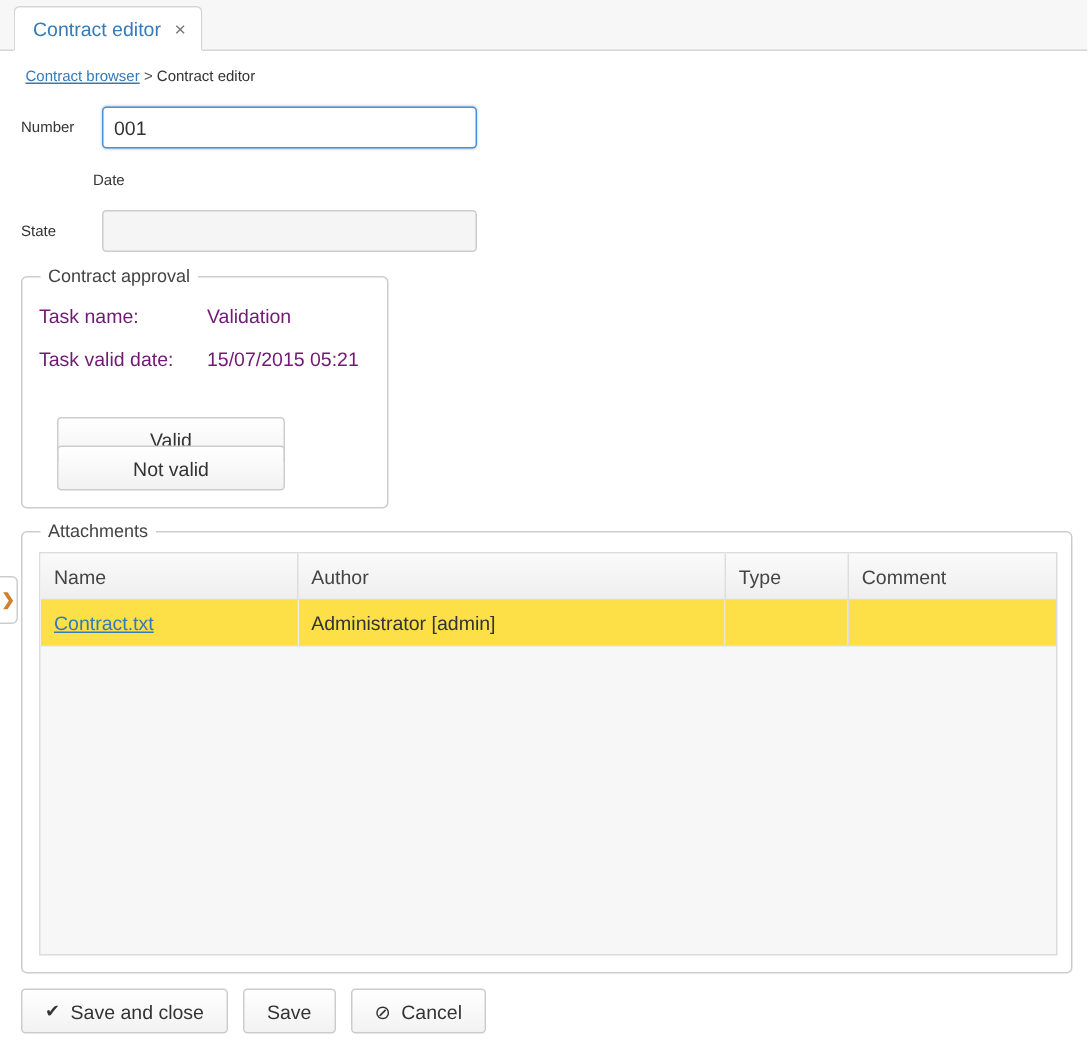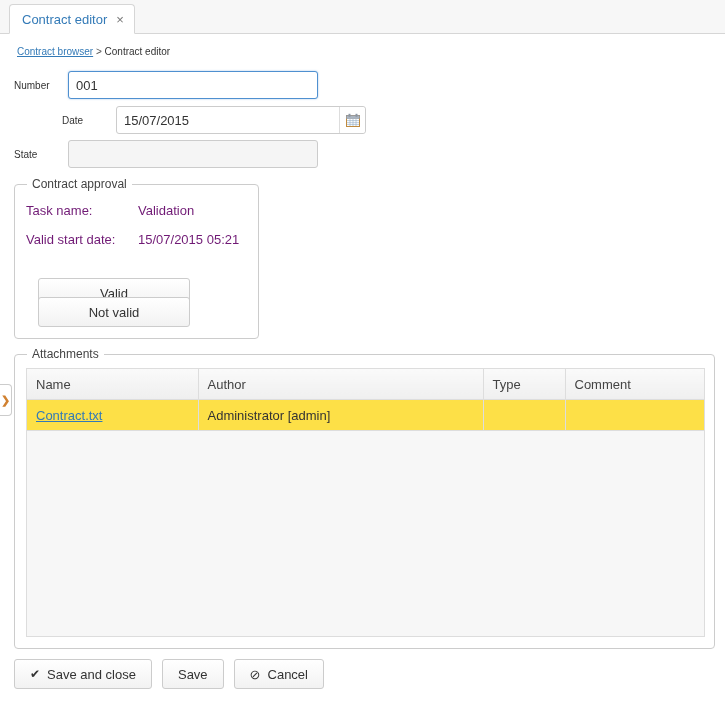--- a/index.html
+++ b/index.html
@@ -297,55 +297,36 @@
 
   <div class="form-row" style="top:37px;">
     <div class="form-label">Number</div>
     <div class="field-shell">
       <input class="txtinput focused" type="text" value="001" style="">
     </div>
   </div>
 
   <div class="form-row" style="top:72px;margin-left:48px;">
     <div class="form-label">Date</div>
-    <div class="field-shell with-btn">
-      <input class="txtinput" type="text" value="15/07/2015" style="">
-      <div class="cal-btn">
-        <svg width="14" height="14" viewBox="0 0 14 14">
-          <rect x="0.5" y="2.5" width="13" height="11" fill="#ffffff" stroke="#c08a3e" stroke-width="1"></rect>
-          <rect x="0.5" y="2.5" width="13" height="3" fill="#aab4c0" stroke="#8d97a3" stroke-width="0.6"></rect>
-          <rect x="2.5" y="0.8" width="2" height="3" fill="#8d97a3"></rect>
-          <rect x="9.5" y="0.8" width="2" height="3" fill="#8d97a3"></rect>
-          <g stroke="#9fb4cc" stroke-width="0.7">
-            <line x1="1" y1="7.6" x2="13" y2="7.6"></line>
-            <line x1="1" y1="9.7" x2="13" y2="9.7"></line>
-            <line x1="1" y1="11.6" x2="13" y2="11.6"></line>
-            <line x1="4" y1="6" x2="4" y2="13"></line>
-            <line x1="7" y1="6" x2="7" y2="13"></line>
-            <line x1="10" y1="6" x2="10" y2="13"></line>
-          </g>
-        </svg>
-      </div>
-    </div>
   </div>
 
   <div class="form-row" style="top:106px;">
     <div class="form-label">State</div>
     <div class="field-shell">
       <input class="txtinput disabled" type="text" readonly="" value="" style="">
     </div>
   </div>
 
   <div class="fieldset" style="left:14px; top:150px; width:245px; height:155px;">
     <div class="legend">Contract approval</div>
 
     <div class="kv" style="left:11px; top:18px;">Task name:</div>
     <div class="kv" style="left:123px; top:18px;">Validation</div>
 
-    <div class="kv" style="left:11px; top:47px;">Valid start date:</div>
+    <div class="kv" style="left:11px; top:47px;">Task valid date:</div>
     <div class="kv" style="left:123px; top:47px;">15/07/2015 05:21</div>
 
     <button class="btn approval-btn" style="top:73px;margin-top:20px;">Valid</button>
     <button class="btn approval-btn" style="top:112px;text-align:center;">Not valid</button>
   </div>
 
   <div class="fieldset" style="left:14px; top:320px; width:701px; height:295px;">
     <div class="legend">Attachments</div>
 
     <div class="att-inner">

